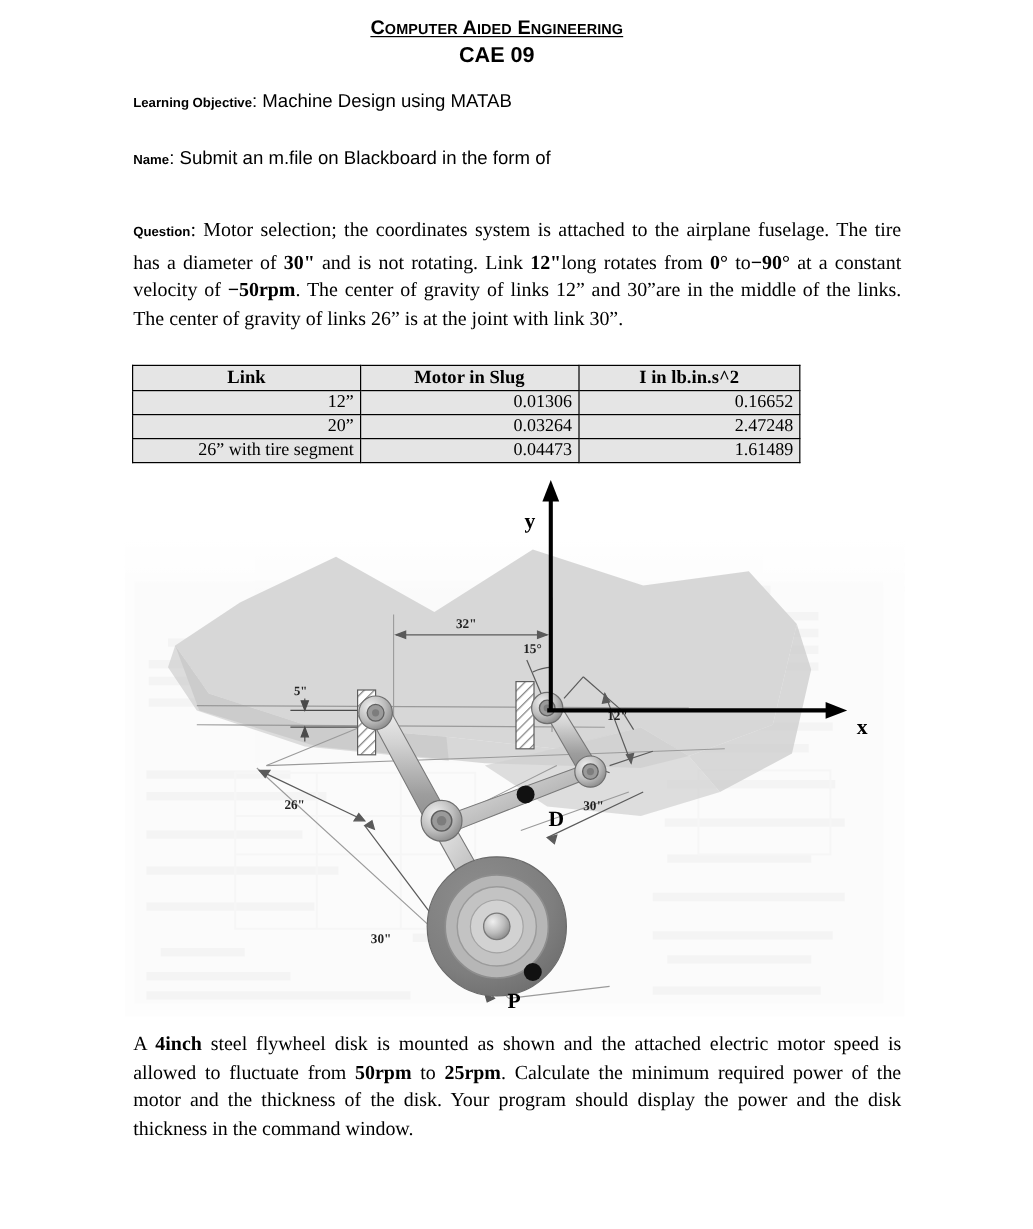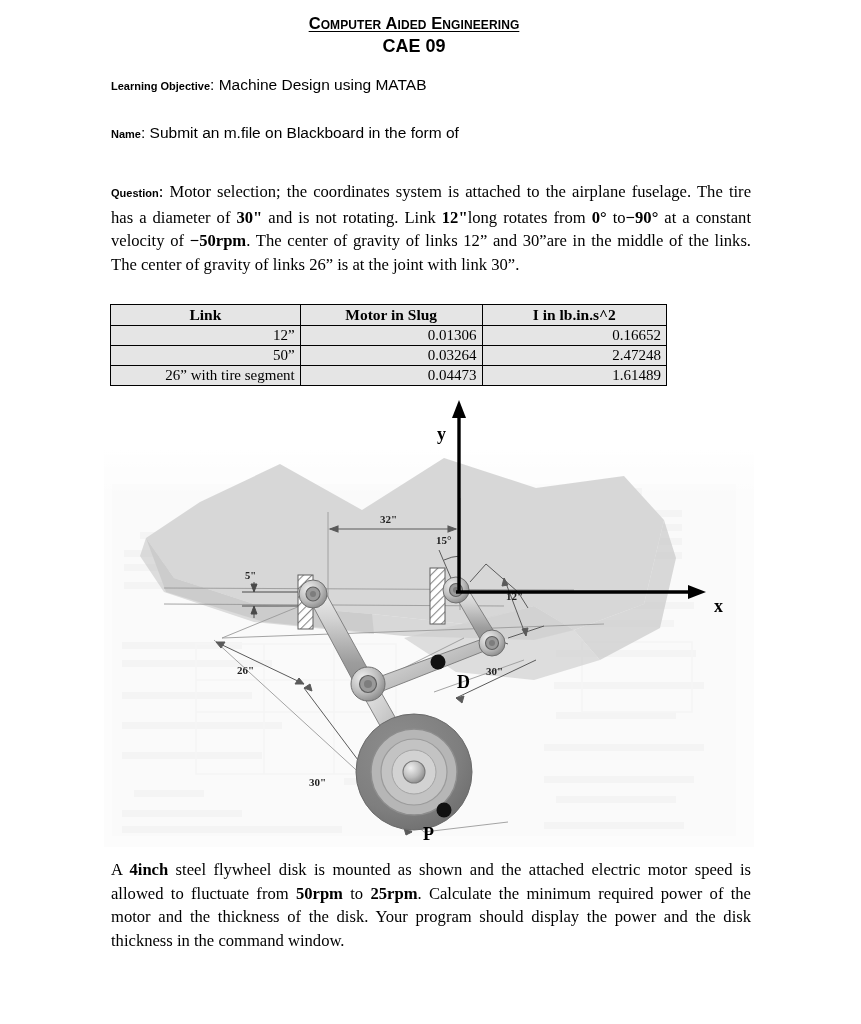--- a/index.html
+++ b/index.html
@@ -144,21 +144,21 @@
         <th class="col-c">I in lb.in.s^2</th>
       </tr>
     </thead>
     <tbody>
       <tr>
         <td>12”</td>
         <td>0.01306</td>
         <td>0.16652</td>
       </tr>
       <tr>
-        <td>50”</td>
+        <td>20”</td>
         <td>0.03264</td>
         <td>2.47248</td>
       </tr>
       <tr>
         <td>26” with tire segment</td>
         <td>0.04473</td>
         <td>1.61489</td>
       </tr>
     </tbody>
   </table>

